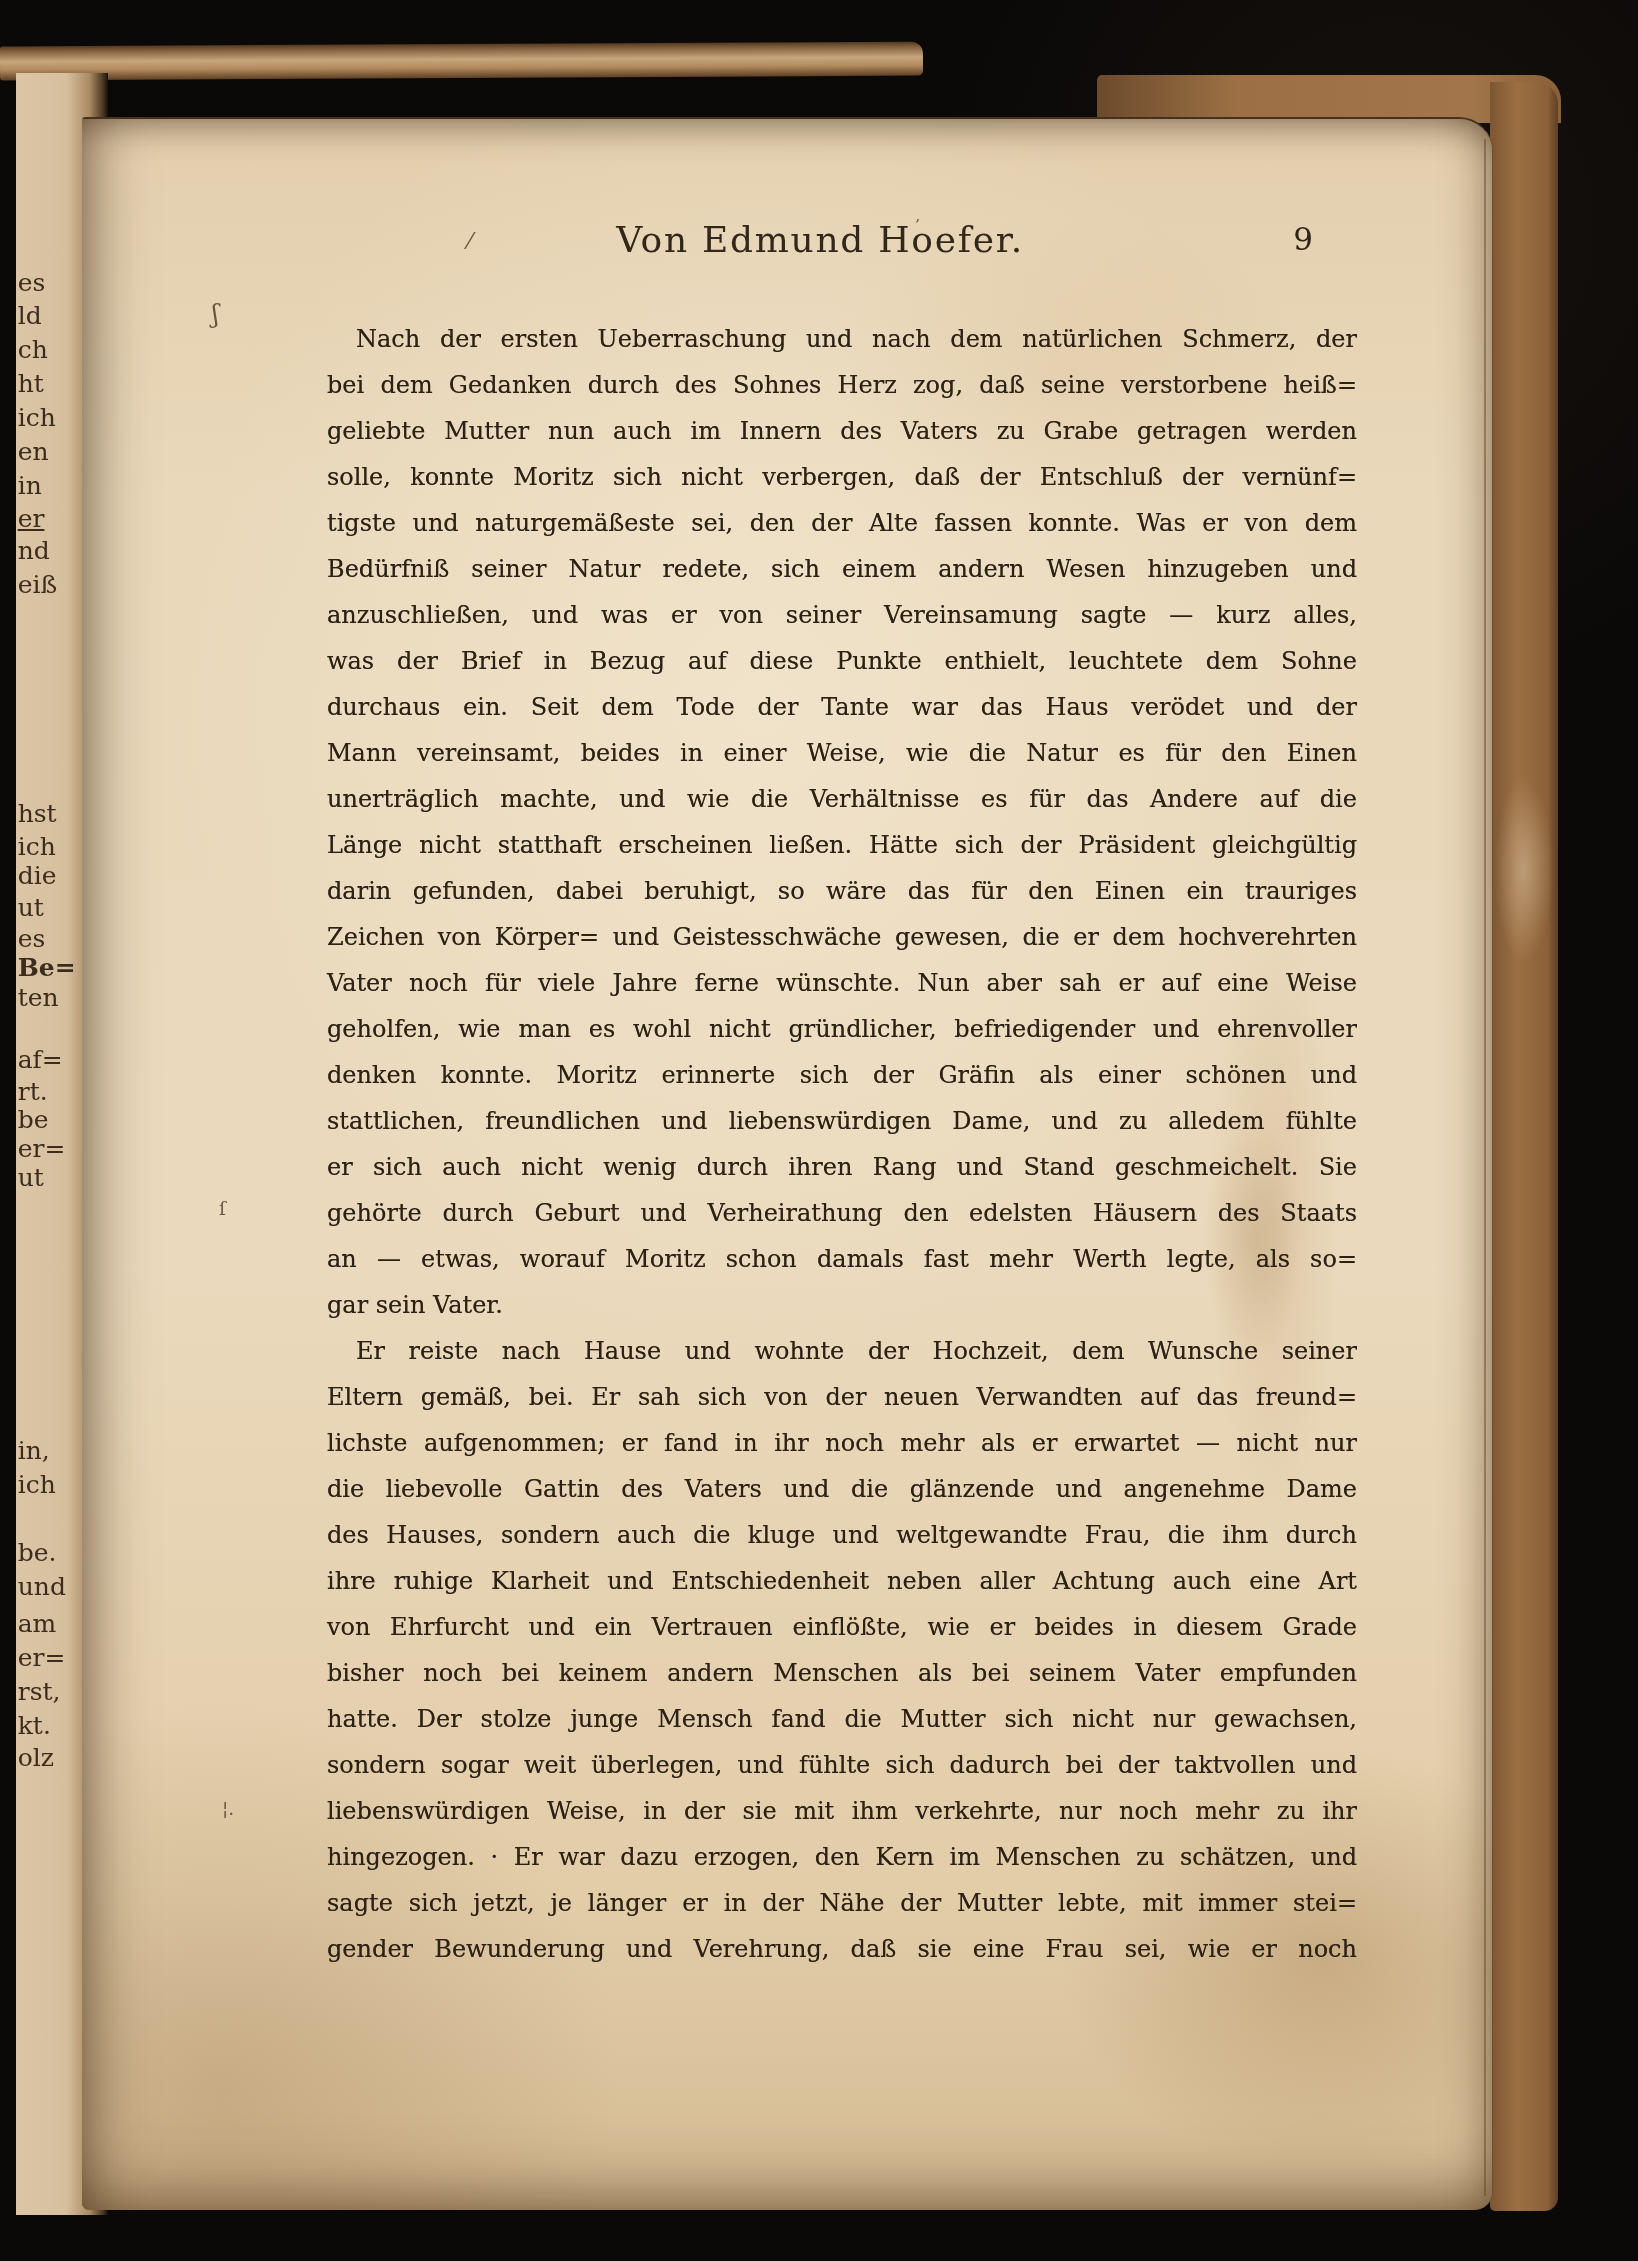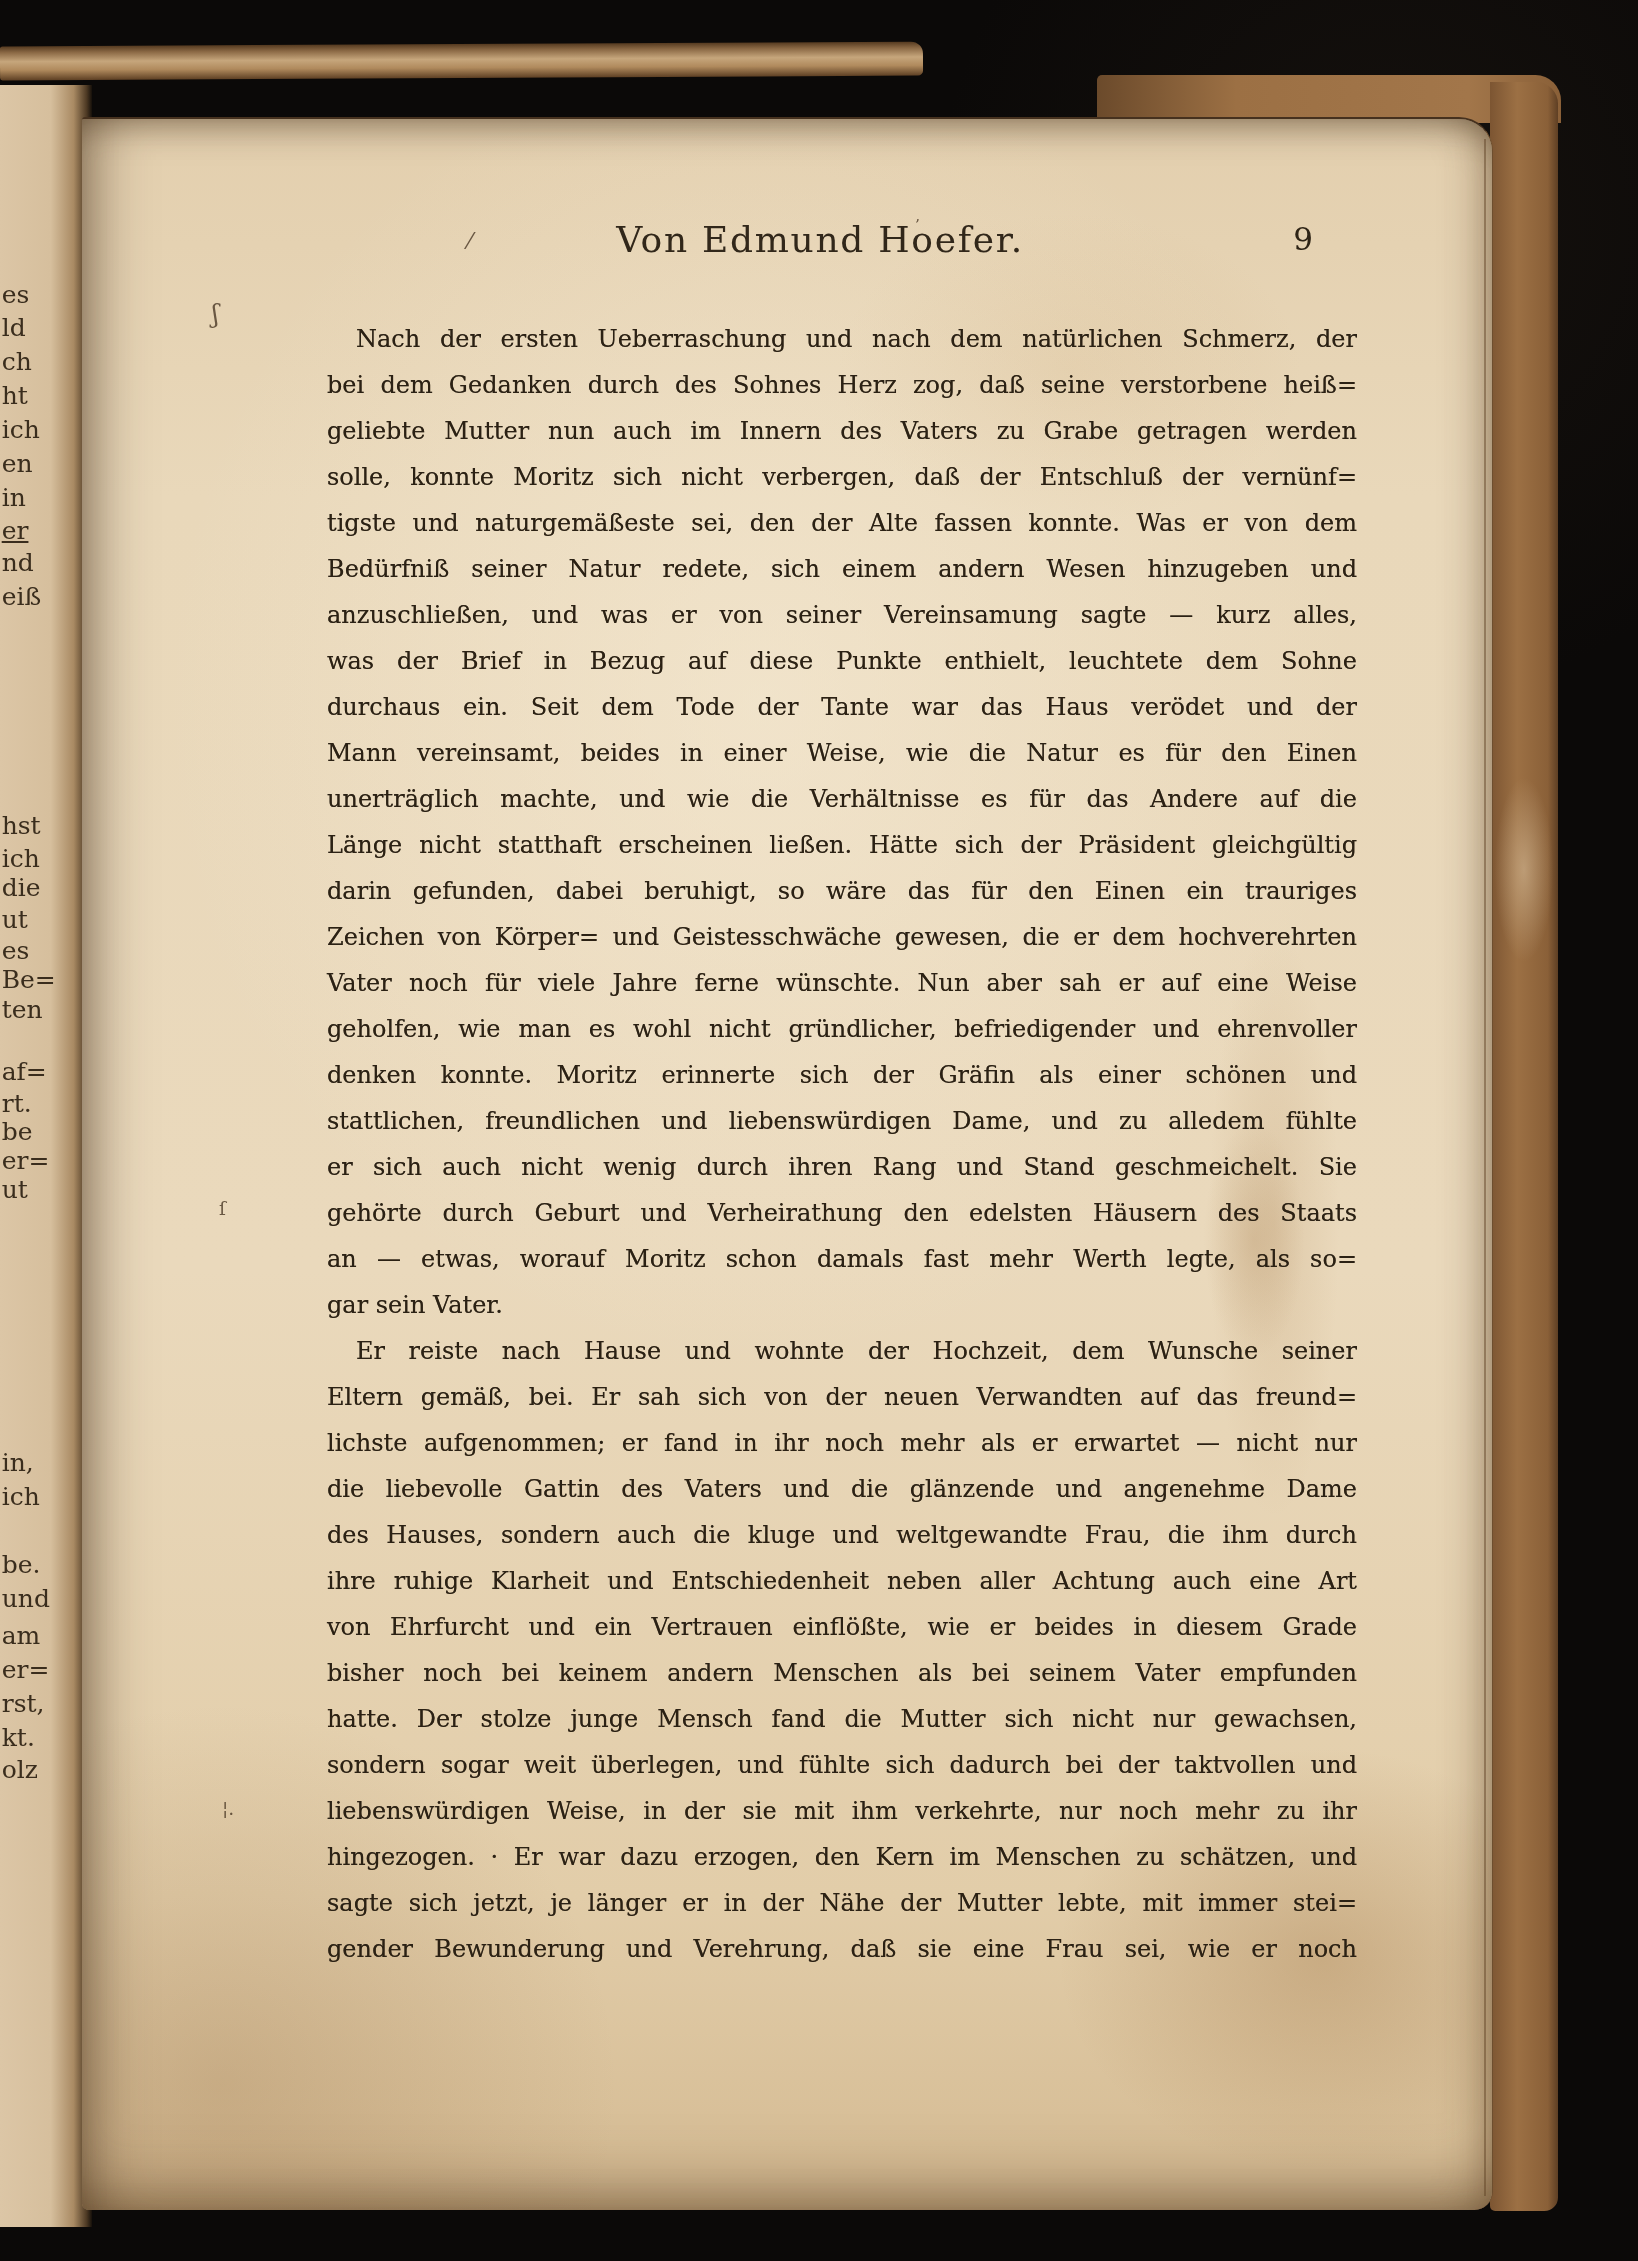--- a/index.html
+++ b/index.html
@@ -25,24 +25,23 @@
   }
   .cover-right{
     position:absolute;left:1490px;top:82px;width:68px;height:2129px;
     background:
       radial-gradient(ellipse 60% 6% at 50% 37%, rgba(233,213,180,.45), transparent 72%),
       linear-gradient(90deg,#7c5532,#9c7044 40%,#8a6038 85%,#5e3f24);
     border-radius:0 22px 13.6px 5.1px;
   }
   
   .prev-page{
-    position:absolute;left:0;top:73px;width:92px;height:2142px;
+    position:absolute;left:16px;top:73px;width:92px;height:2142px;
     background:linear-gradient(90deg,#dcc6a6 0%,#d6bf9d 55%,#a98a63 80%,#4e3a24 94%,#16100a 100%);
     overflow:hidden;
-    margin-top:12px;
   }
   .fragment{
     position:absolute;left:1.7px;font-size:25px;line-height:27px;color:#3a2d1d;
     white-space:nowrap;
   }
   
   .page{
     position:absolute;left:82px;top:117px;width:1410px;height:2091px;
     border-top:2.5px solid #46311e;
     border-right:1.7px solid #6d4e2e;
@@ -110,21 +109,21 @@
         <span class="fragment" style="top: 365px;">en</span>
         <span class="fragment" style="top: 399px;">in</span>
         <span class="fragment" style="top: 432px; text-decoration: underline;">er</span>
         <span class="fragment" style="top: 464px;">nd</span>
         <span class="fragment" style="top: 498px;">eiß</span>
         <span class="fragment" style="top: 727px;">hst</span>
         <span class="fragment" style="top: 760px;">ich</span>
         <span class="fragment" style="top: 789px;">die</span>
         <span class="fragment" style="top: 821px;">ut</span>
         <span class="fragment" style="top: 852px;">es</span>
-        <span class="fragment" style="top: 881px;">Be=</span>
+        <span class="fragment" style="top: 881px; font-weight: bold;">Be=</span>
         <span class="fragment" style="top: 911px;">ten</span>
         <span class="fragment" style="top: 973px;">af=</span>
         <span class="fragment" style="top: 1005px;">rt.</span>
         <span class="fragment" style="top: 1033px;">be</span>
         <span class="fragment" style="top: 1062px;">er=</span>
         <span class="fragment" style="top: 1091px;">ut</span>
         <span class="fragment" style="top: 1364px;">in,</span>
         <span class="fragment" style="top: 1398px;">ich</span>
         <span class="fragment" style="top: 1466px;">be.</span>
         <span class="fragment" style="top: 1500px;">und</span>

